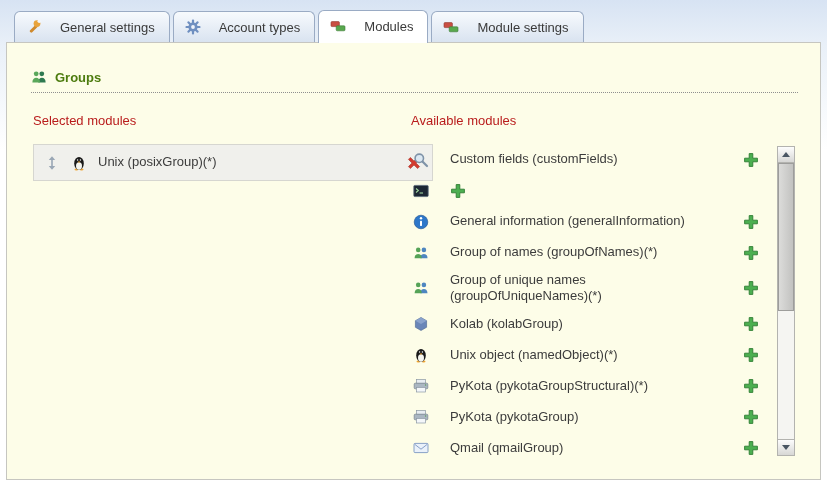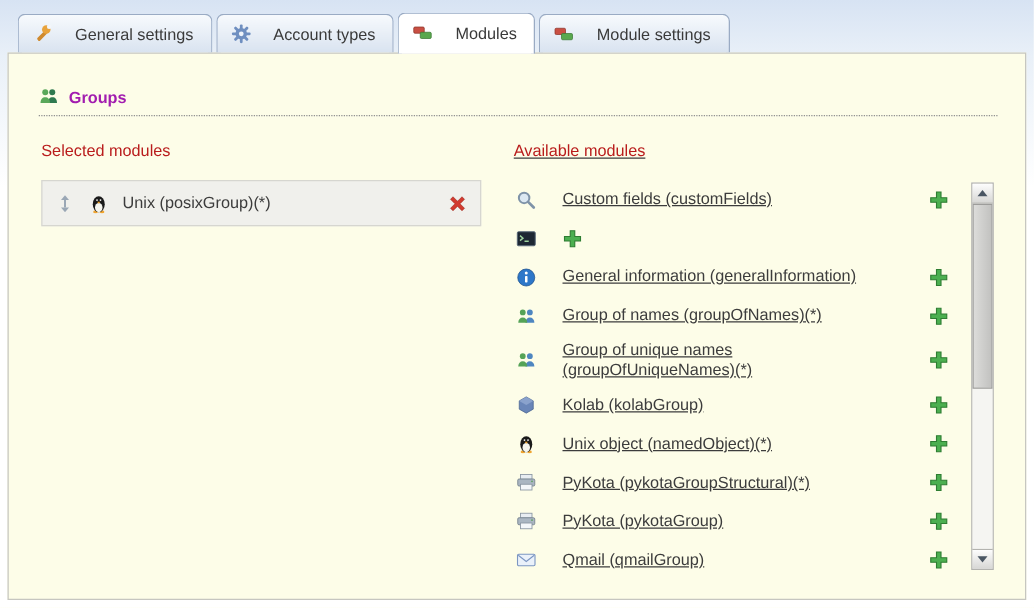--- a/index.html
+++ b/index.html
@@ -51,35 +51,35 @@
     border: 1px solid #c6c6c0;
   }
   .heading-row {
     margin: 26px 22px 0 24px;
     padding-bottom: 7px;
     border-bottom: 1px dotted #8f8f8f;
     display: flex;
     align-items: center;
     gap: 8px;
     font-weight: bold;
-    color: #a21caf;
+    color: #4d7c0f;
   }
 
   .columns {
     display: flex;
     padding: 0 22px 0 26px;
     margin-top: 20px;
   }
   .col-left { width: 378px; flex: 0 0 378px; }
-  .col-right { flex: 1; text-decoration: underline; }
+  .col-right { flex: 1; }
   .col-header { margin-bottom: 16px; color: #b91c1c; }
 
   
   .sel-row {
-    width: 352px;
+    width: 400px;
     height: 37px;
     background: #f0f0ec;
     border: 1px solid #d6d6d0;
     display: flex;
     align-items: center;
     gap: 11px;
     padding: 0 10px;
     margin-top: 2px;
   }
   .row-label { flex: 1; line-height: 1.25; }

